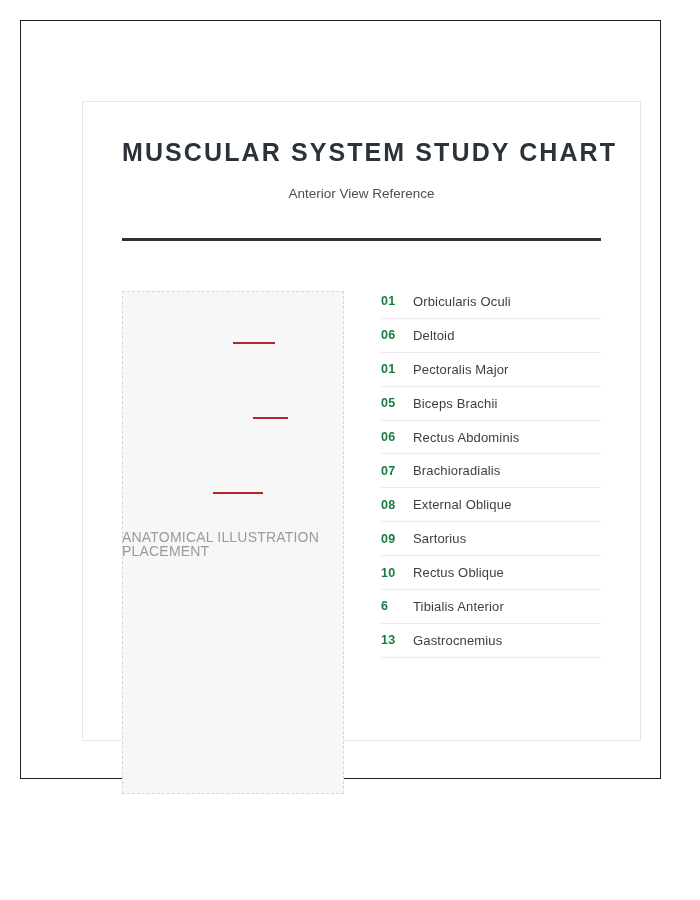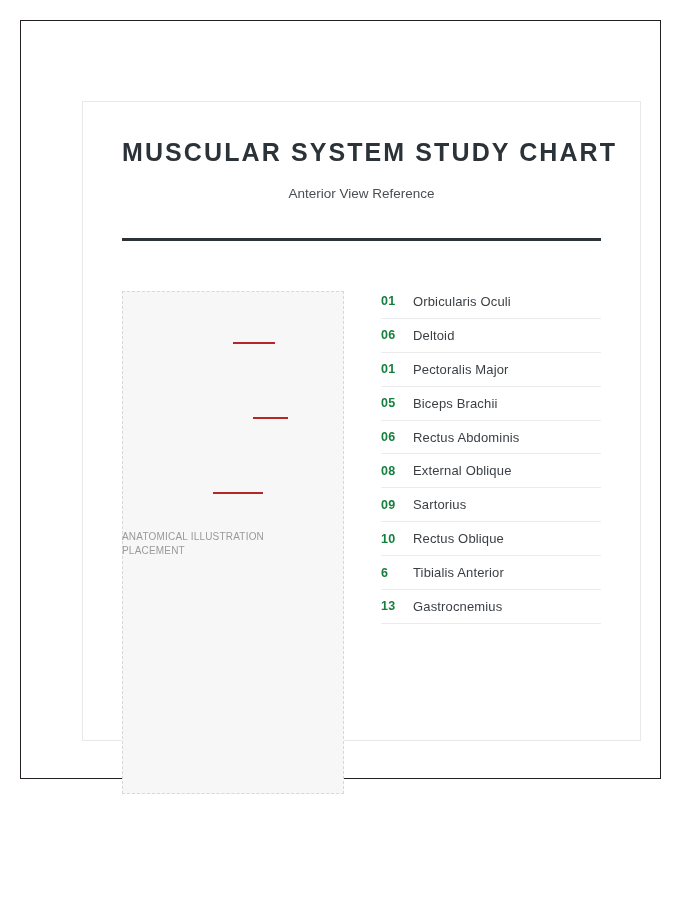--- a/index.html
+++ b/index.html
@@ -81,21 +81,21 @@
     height: 503px;
     border: 1px dashed #d8d8d8;
     box-sizing: border-box;
     background: #f7f7f7;
   }
   #illustration-caption {
     position: absolute;
     left: 101px;
     top: 509px;
     width: 200px;
-    font-size: 10px;
+    font-size: 14px;
     color: #9a9a9a;
     line-height: 14px;
     letter-spacing: 0.2px;
   }
   .leader-line {
     position: absolute;
     height: 1.5px;
     background: #b62626;
   }
   #leader-line-1 { left: 212px; top: 321px; width: 42px; }
@@ -166,20 +166,24 @@
       </div>
       <div class="legend-row">
         <span class="legend-number">05</span>
         <span class="legend-label">Biceps Brachii</span>
       </div>
       <div class="legend-row">
         <span class="legend-number">06</span>
         <span class="legend-label">Rectus Abdominis</span>
       </div>
       <div class="legend-row">
+        <span class="legend-number">07</span>
+        <span class="legend-label">Brachioradialis</span>
+      </div>
+      <div class="legend-row">
         <span class="legend-number">08</span>
         <span class="legend-label">External Oblique</span>
       </div>
       <div class="legend-row">
         <span class="legend-number">09</span>
         <span class="legend-label">Sartorius</span>
       </div>
       <div class="legend-row">
         <span class="legend-number">10</span>
         <span class="legend-label">Rectus Oblique</span>

